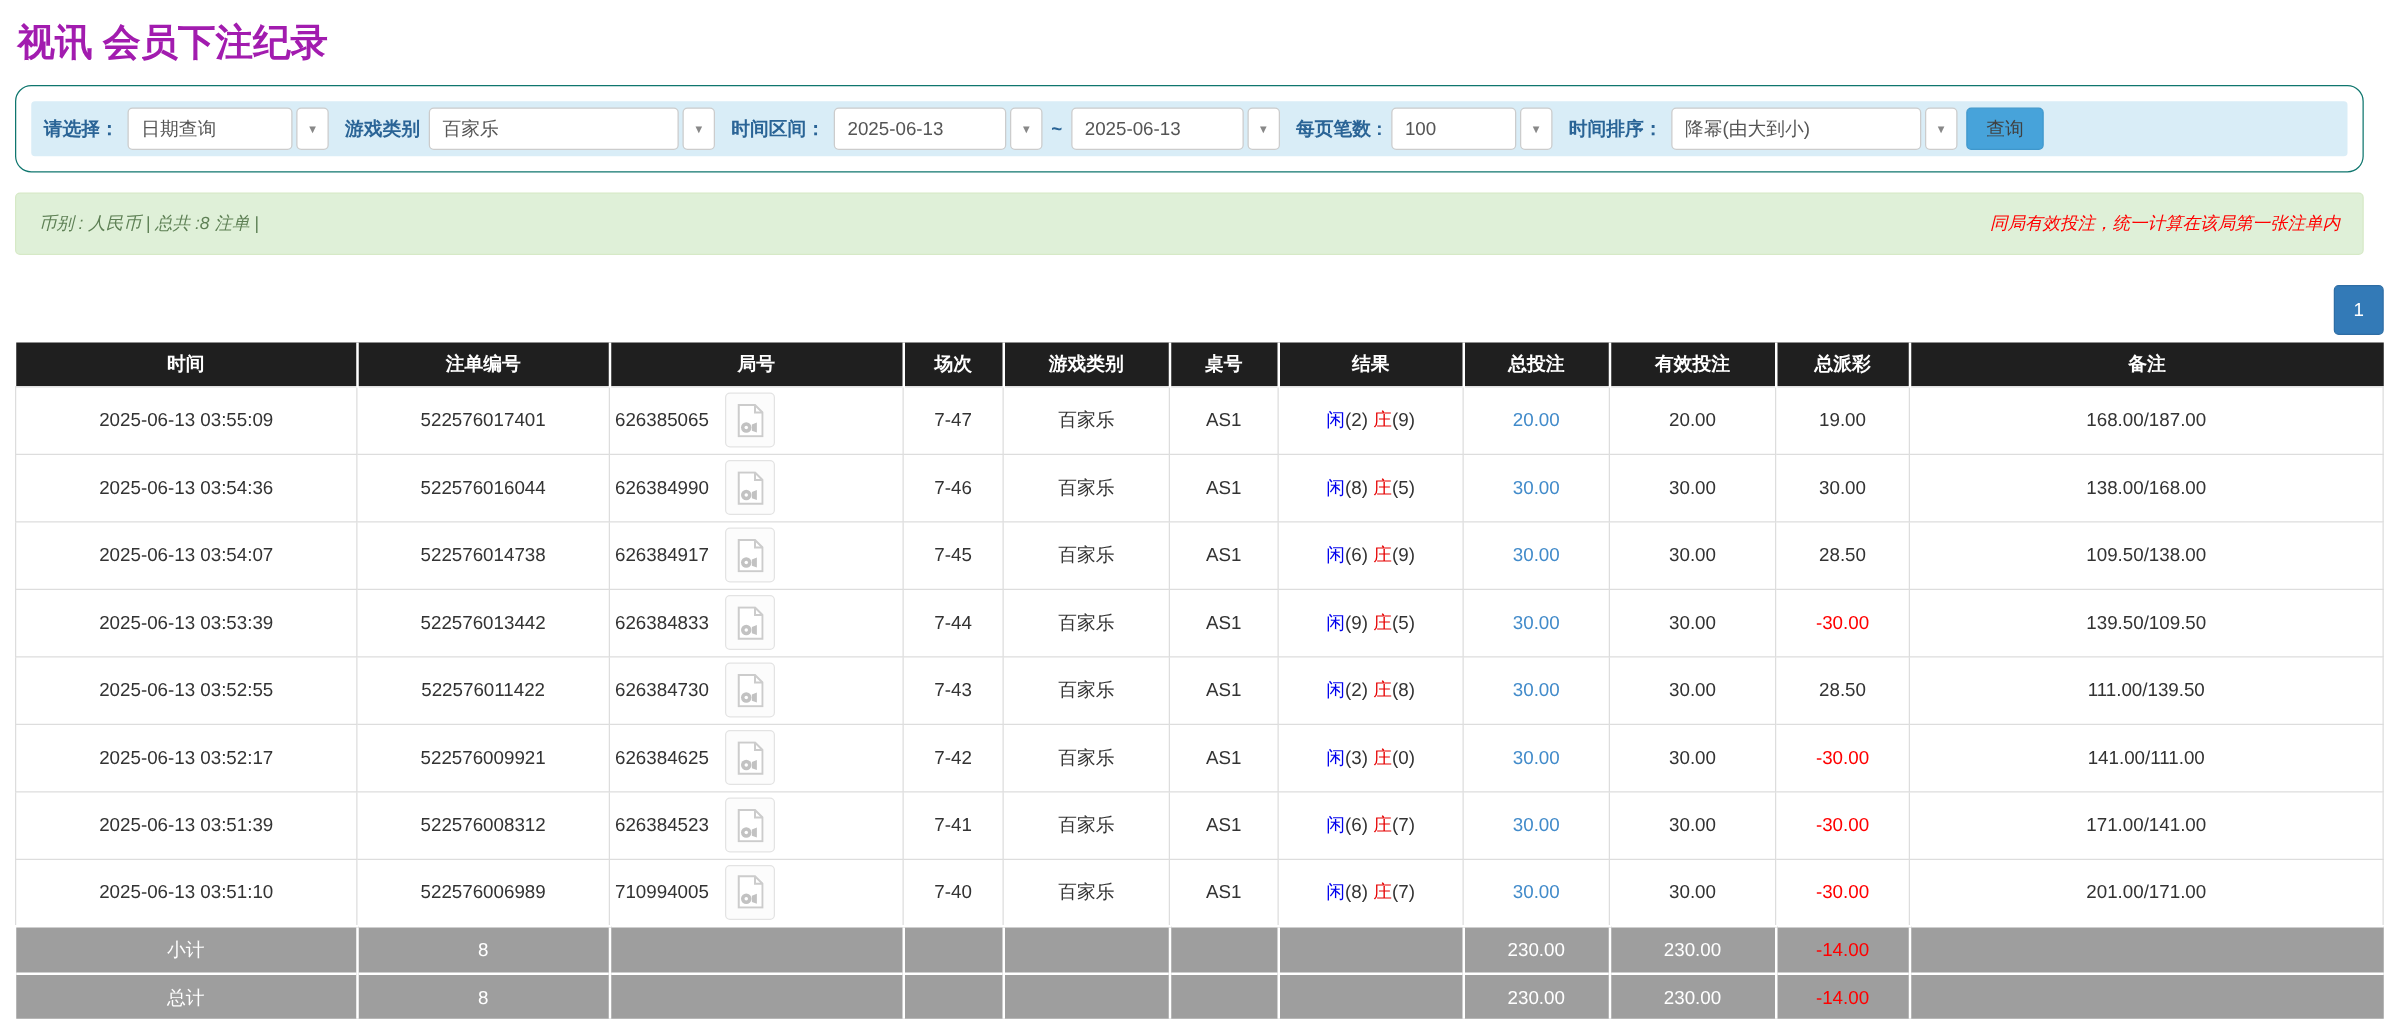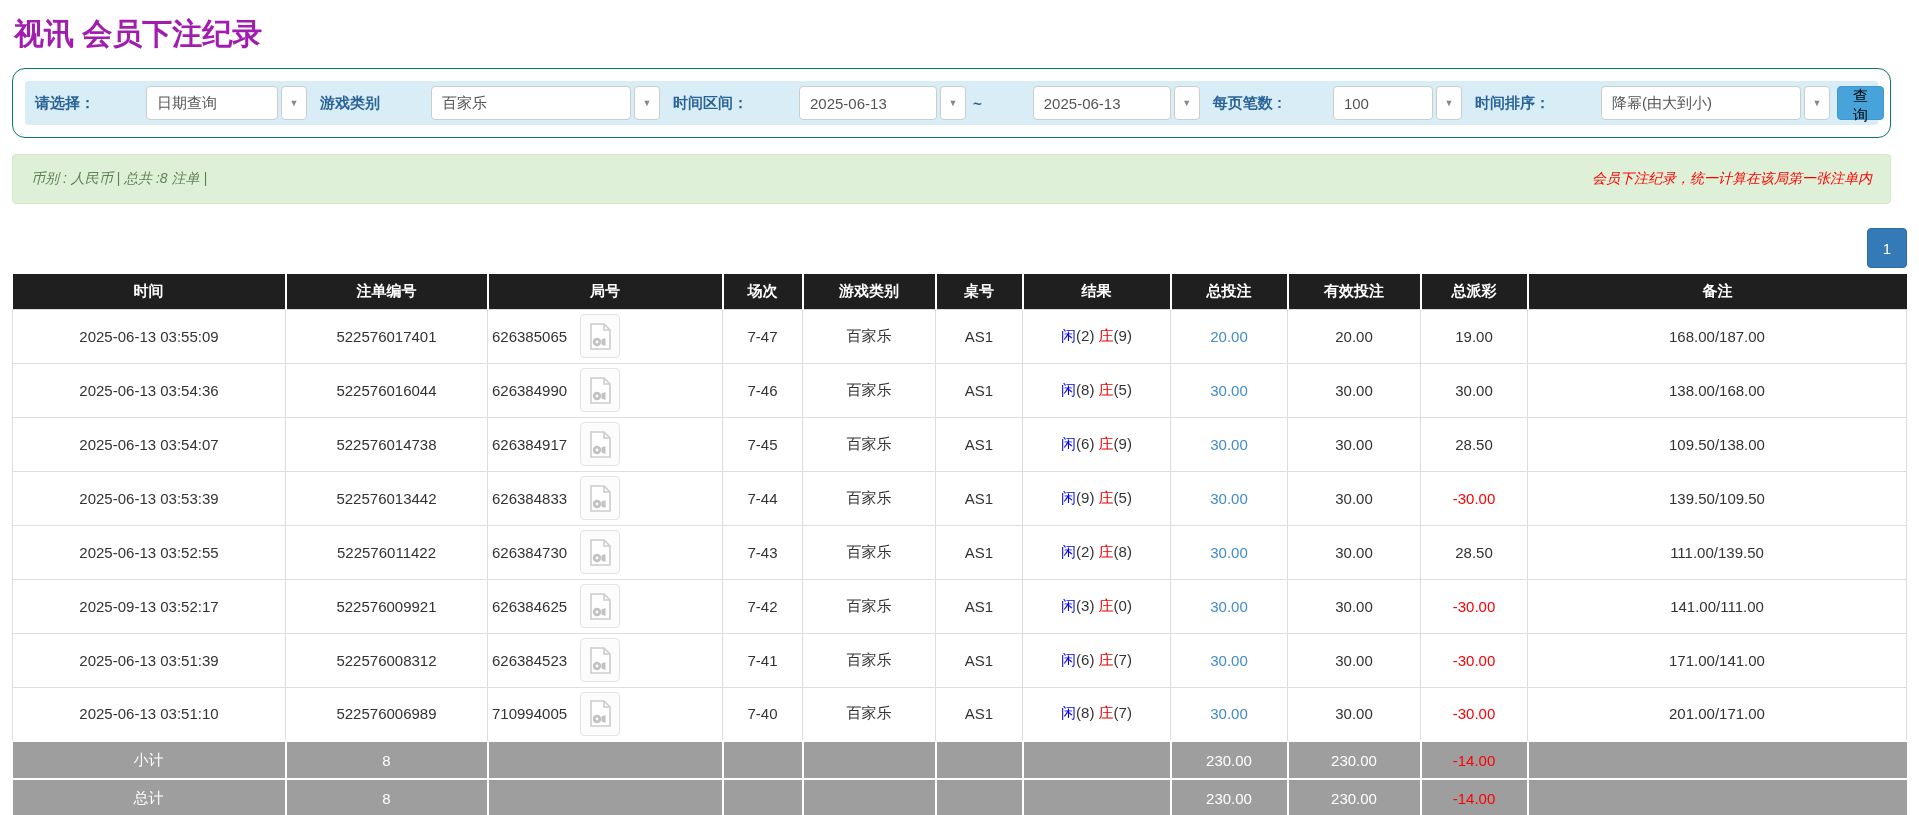--- a/index.html
+++ b/index.html
@@ -7,28 +7,28 @@
   body { font-family: "Liberation Sans", "DejaVu Sans", sans-serif; color: #333; }
   .page { padding: 0 12px; }
 
   
   .page-title { font-size: 30px; font-weight: 700; color: #a21caf; margin: 14px 0 13px 2px; }
 
   
   .filter-panel { border: 1px solid #0f766e; border-radius: 13px; background: #fff; padding: 12px; margin-right: 16px; }
   .filter-bar { background: #d9edf7; border-radius: 3px; padding: 5px 10px; display: flex; align-items: center; gap: 7px; }
   .flabel { color: #2a6496; font-weight: bold; font-size: 15px; white-space: nowrap; margin-left: 6px; }
-  .combo { display: flex; align-items: center; gap: 3px; margin-left: 44px; }
+  .combo { display: flex; align-items: center; gap: 3px; }
   .combo-value { height: 34px; border: 1px solid #ccc; border-radius: 4px; background: #fff; color: #555;
                  font-size: 15px; display: flex; align-items: center; padding: 0 10px; cursor: default; }
   .caret-box { width: 26px; height: 34px; border: 1px solid #ccc; border-radius: 4px; background: #fff;
                color: #888; font-size: 9px; display: flex; align-items: center; justify-content: center; cursor: pointer; }
   .tilde { color: #2a6496; font-weight: bold; font-size: 15px; }
   .btn-search { height: 34px; padding: 0 15px; background: #47a3da; border: 1px solid #3f97cc; border-radius: 4px;
-                color: #000000; font-size: 15px; cursor: pointer; font-family: inherit; }
+                color: #404040; font-size: 15px; cursor: pointer; font-family: inherit; }
 
   
   .info-bar { margin: 16px 16px 0 0; min-height: 50px; background: #dff0d8; border: 1px solid #d6e9c6; border-radius: 4px;
               display: flex; align-items: center; justify-content: space-between; padding: 0 18px; font-style: italic; }
   .info-left { color: #5e8055; font-size: 14px; }
   .info-note { color: #ff0000; font-size: 14px; }
 
   
   .pager { display: flex; justify-content: flex-end; margin: 24px 0 6px; }
   .page-btn { width: 40px; height: 40px; background: #337ab7; border: 1px solid #2e6da4; border-radius: 4px;
@@ -108,21 +108,21 @@
             <span>▼</span>
           </div>
       </div>
 
       <button class="btn-search">查询</button>
     </div>
   </div>
 
   <div class="info-bar">
     <span class="info-left">币别 : 人民币 | 总共 :8 注单 |</span>
-    <span class="info-note">会员下注纪录，统一计算在该局第一张注单内</span>
+    <span class="info-note">同局有效投注，统一计算在该局第一张注单内</span>
   </div>
 
   <div class="pager">
     <button class="page-btn">1</button>
   </div>
 
   <table>
     <colgroup>
       <col style="width:273px">
         <col style="width:202px">
@@ -292,21 +292,21 @@
         <td>
           <span class="res-player">闲</span><span class="res-score">(2)</span>
           <span class="res-banker">庄</span><span class="res-score">(8)</span>
         </td>
         <td><a class="bet-link">30.00</a></td>
         <td>30.00</td>
         <td>28.50</td>
         <td>111.00/139.50</td>
       </tr>
         <tr>
-        <td>2025-09-13 03:52:17</td>
+        <td>2025-06-13 03:52:17</td>
         <td>522576009921</td>
         <td>
           <div class="round-wrap">
             <span>626384625</span>
             <span class="video-btn">
               <svg width="22" height="27" viewBox="0 0 22 27">
                 <path d="M2 1 h13 l6 6 v19 h-19 z" fill="#ffffff" stroke="#cccccc" stroke-width="1.6"></path>
                 <path d="M15 1 v6 h6" fill="none" stroke="#cccccc" stroke-width="1.6"></path>
                 <circle cx="8" cy="19" r="4.2" fill="#c2c2c2"></circle>
                 <circle cx="8" cy="19" r="1.4" fill="#ffffff"></circle>

